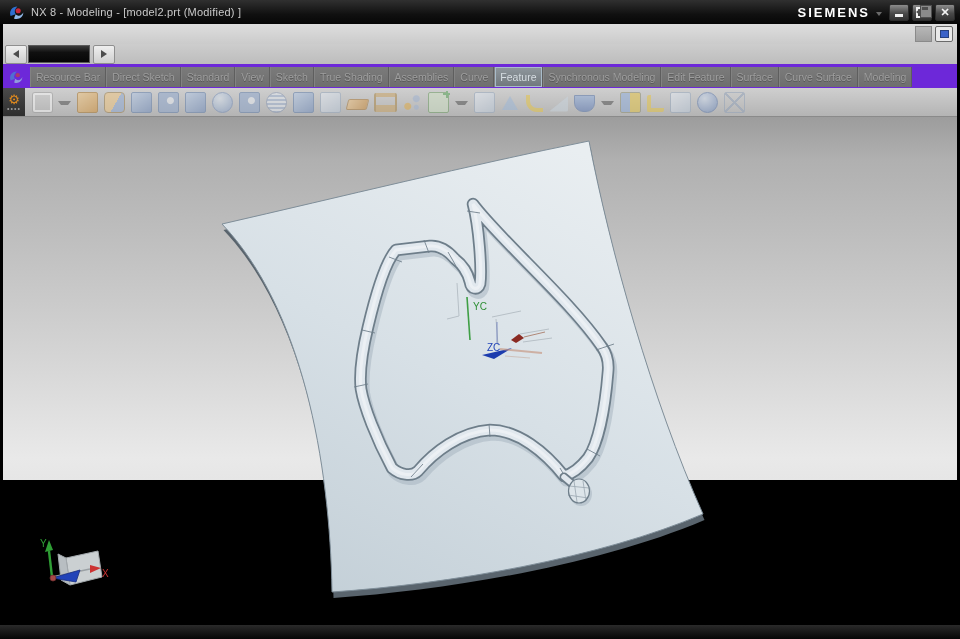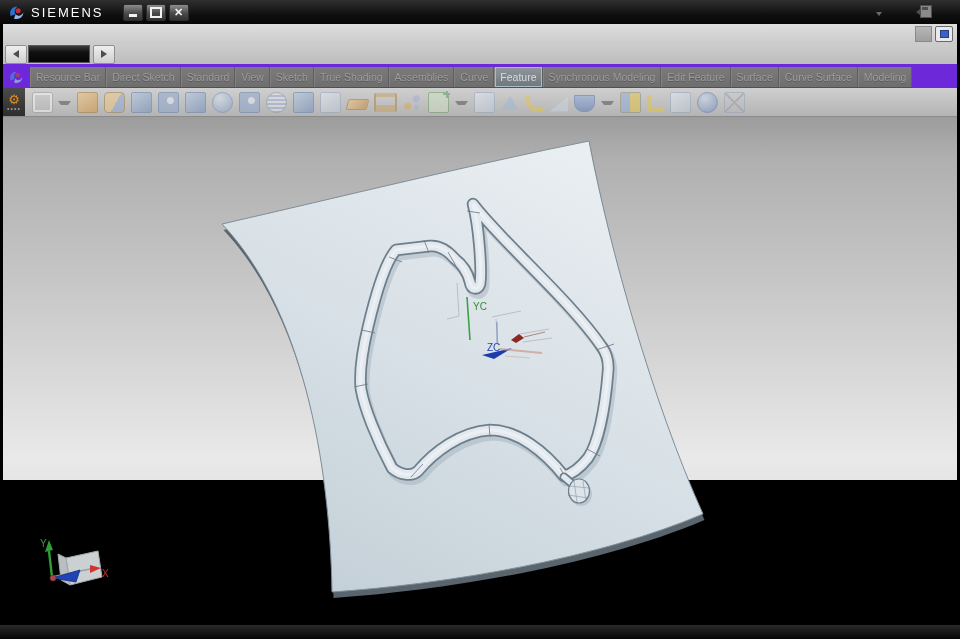--- a/index.html
+++ b/index.html
@@ -10,21 +10,21 @@
   }
   
   .titlebar{
     position:absolute;left:0;top:0;width:960px;height:24px;
     background:linear-gradient(#303030,#101010 60%,#060606);
     display:flex;align-items:center;color:#cfcfcf;
   }
   .nx-logo{width:17px;height:17px;margin:0 6px 0 8px;flex:0 0 auto;}
   .tb-title{font-size:11px;color:#c9c9c9;letter-spacing:.2px;flex:1 1 auto;
     white-space:nowrap;overflow:hidden;}
-  .brand{font-size:13px;font-weight:normal;color:#fff;letter-spacing:2px;margin-right:16px;}
+  .brand{font-size:13px;font-weight:bold;color:#fff;letter-spacing:2px;margin-right:16px;}
   .winbtn{
     width:18px;height:15px;margin-left:3px;border:1px solid #2c2c2c;border-radius:2px;
     background:linear-gradient(#8d8d8d,#4a4a4a 55%,#323232);
     display:flex;align-items:center;justify-content:center;color:#f2f2f2;
     font-size:10px;line-height:1;cursor:default;position:relative;
   }
   .winbtn:last-child{margin-right:5px;}
   .glyph-min{display:block;width:8px;height:3px;background:#f2f2f2;margin-top:6px;}
   .glyph-max{display:block;width:8px;height:7px;border:2px solid #f2f2f2;}
   .glyph-close{font-size:11px;font-weight:bold;}
@@ -129,20 +129,21 @@
 </style>
 </head>
 <body>
 
 <div class="titlebar">
   <svg class="nx-logo" viewBox="0 0 20 20">
     <path d="M3,14 C1,8 5,3 11,3 C8,6 7,9 9,12 Z" fill="#2f6fd0"></path>
     <path d="M9,12 C12,15 16,14 18,10 C18,16 12,19 7,17 Z" fill="#8fb8e8"></path>
     <circle cx="12" cy="8" r="3" fill="#c8283c"></circle>
   </svg>
+  <span class="tb-title">NX 8 - Modeling - [model2.prt (Modified) ]</span>
   <span class="brand">SIEMENS</span>
   <span class="winbtn">
       <i class="glyph-min"></i>
     </span>
   <span class="winbtn">
       <i class="glyph-max"></i>
     </span>
   <span class="winbtn">
       <span class="glyph-close">✕</span>
     </span>

